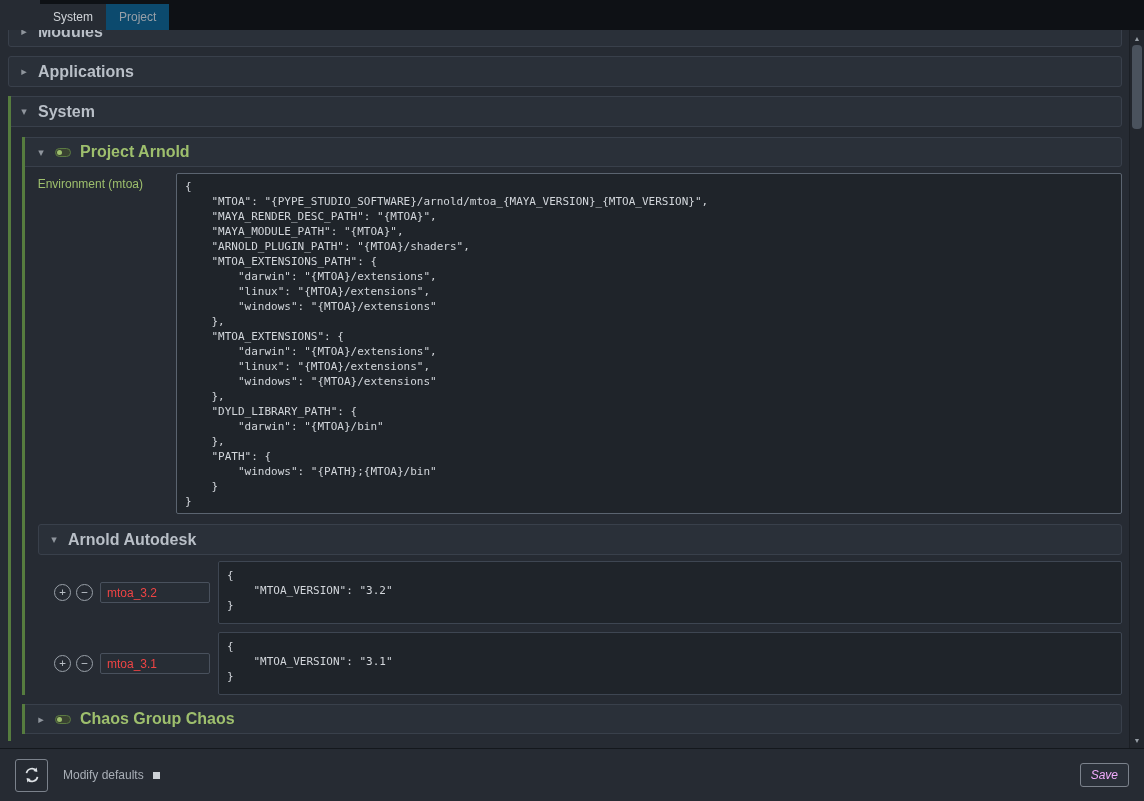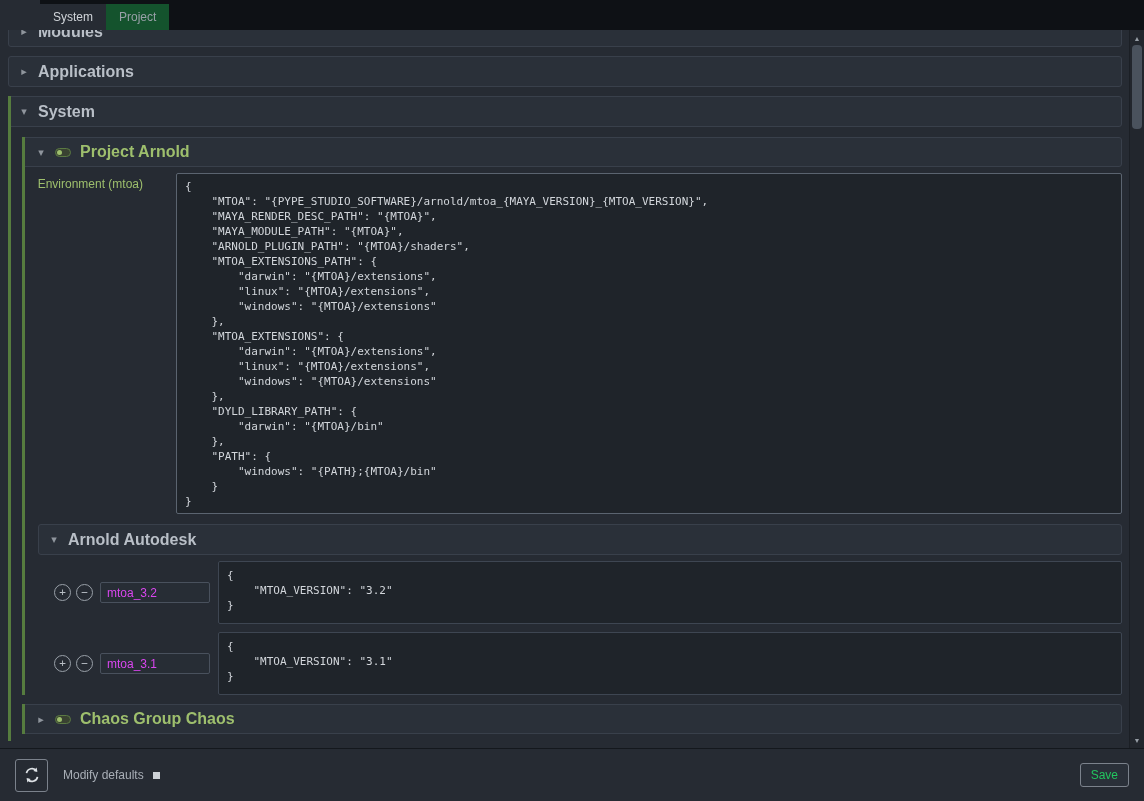--- a/index.html
+++ b/index.html
@@ -15,21 +15,21 @@
     --mono-text:#d2d6db;
     --green:#9ebf6d;
     --bar-green:#567c3f;
   }
   *{margin:0;padding:0;box-sizing:border-box;}
   html,body{width:1144px;height:801px;overflow:hidden;}
   body{font-family:"Liberation Sans",sans-serif;background:var(--bg);position:relative;}
 
   
   .tabbar{position:absolute;top:0;left:0;right:0;height:30px;background:var(--tabbar-bg);display:flex;align-items:flex-end;z-index:10;margin-left:40px;}
-  .tab{height:26px;padding:0 13px;display:flex;align-items:center;font-size:12px;color:#99a0a8;background:#14532d;cursor:pointer;}
+  .tab{height:26px;padding:0 13px;display:flex;align-items:center;font-size:12px;color:#99a0a8;background:#0c4a6e;cursor:pointer;}
   .tab.active{background:var(--bg);color:#d0d4d9;}
 
   
   .content{position:absolute;top:30px;left:0;right:0;bottom:53px;background:var(--bg);overflow:hidden;}
   .scroll-inner{position:absolute;top:-14px;left:8px;width:1114px;}
 
   .hdr{height:31px;background:var(--panel);border:1px solid var(--panel-border);border-radius:3px;display:flex;align-items:center;gap:9px;padding:0 10px;cursor:pointer;position:relative;}
   .m-b9{margin-bottom:9px;}
   .caret{color:#8f959d;font-size:11px;width:10px;flex:none;text-align:center;}
   .hdr-label{font-size:16px;font-weight:bold;color:var(--text);}
@@ -46,36 +46,36 @@
   .knob{position:absolute;left:1px;top:1px;width:5px;height:5px;border-radius:50%;background:var(--green);}
 
   .env-row{display:flex;margin-top:6px;gap:26px;}
   .env-label{flex:none;width:128px;text-align:right;padding:4px 7px 0 0;font-size:12px;color:var(--green);}
   .env-field{flex:1;height:341px;background:var(--field-bg);border:1px solid var(--field-border-bright);border-radius:2px;color:var(--mono-text);font-family:"DejaVu Sans Mono",monospace;font-size:11px;line-height:15px;padding:5px 8px;resize:none;white-space:pre;overflow:hidden;outline:none;}
 
   .versions{margin:10px 0 0 16px;}
   .version-row{display:flex;align-items:center;margin-top:6px;padding-left:16px;gap:5px;}
   .version-row + .version-row{margin-top:8px;}
   .round-btn{width:17px;height:17px;border-radius:50%;border:1px solid #99a0a8;background:transparent;color:#b8bec5;font-size:11px;line-height:14px;text-align:center;cursor:pointer;padding:0;flex:none;font-family:"DejaVu Sans Mono",monospace;}
-  .version-key{width:110px;height:21px;background:#272d35;border:1px solid #49515d;border-radius:2px;color:#d946ef;font-size:12px;padding:0 6px;margin-left:2px;flex:none;font-family:"Liberation Sans",sans-serif;outline:none;}
+  .version-key{width:110px;height:21px;background:#272d35;border:1px solid #49515d;border-radius:2px;color:#ef4444;font-size:12px;padding:0 6px;margin-left:2px;flex:none;font-family:"Liberation Sans",sans-serif;outline:none;}
   .version-field{flex:1;height:63px;margin-left:3px;background:var(--field-bg);border:1px solid var(--field-border);border-radius:2px;color:var(--mono-text);font-family:"DejaVu Sans Mono",monospace;font-size:11px;line-height:15px;padding:6px 8px;resize:none;white-space:pre;overflow:hidden;outline:none;}
 
   
   .vscroll{position:absolute;top:0;right:0;bottom:0;width:15px;background:#22262d;border-left:1px solid #1b1f25;}
   .sb-btn{position:absolute;left:0;width:14px;height:14px;display:flex;align-items:center;justify-content:center;font-size:7px;color:#969da5;cursor:pointer;}
   .sb-btn.up{top:1px;}
   .sb-btn.down{bottom:1px;}
   .sb-thumb{position:absolute;left:2px;right:2px;top:15px;height:84px;background:#4a525d;border-radius:4px;cursor:grab;}
 
   
   .footer{position:absolute;left:0;right:0;bottom:0;height:53px;background:var(--bg);border-top:1px solid #14181d;display:flex;align-items:center;padding:4px 15px;}
   .refresh-btn{width:33px;height:33px;border:1px solid #7b828c;border-radius:3px;background:transparent;display:flex;align-items:center;justify-content:center;cursor:pointer;flex:none;}
   .modify-label{margin-left:15px;font-size:12px;color:#a9afb7;}
   .modify-square{width:7px;height:7px;background:#cdd1d6;margin-left:9px;cursor:pointer;flex:none;}
-  .save-btn{margin-left:auto;height:24px;padding:0 10px;border:1px solid #7b828c;border-radius:3px;background:#2a3039;color:#22c55e;font-size:12px;cursor:pointer;}
+  .save-btn{margin-left:auto;height:24px;padding:0 10px;border:1px solid #7b828c;border-radius:3px;background:#2a3039;color:#f0abfc;font-size:12px;cursor:pointer;font-style:italic;}
 </style>
 </head>
 <body>
 
 <div class="window">
 
   <div class="tabbar">
     <div class="tab active">
       <span>System</span>
     </div>

